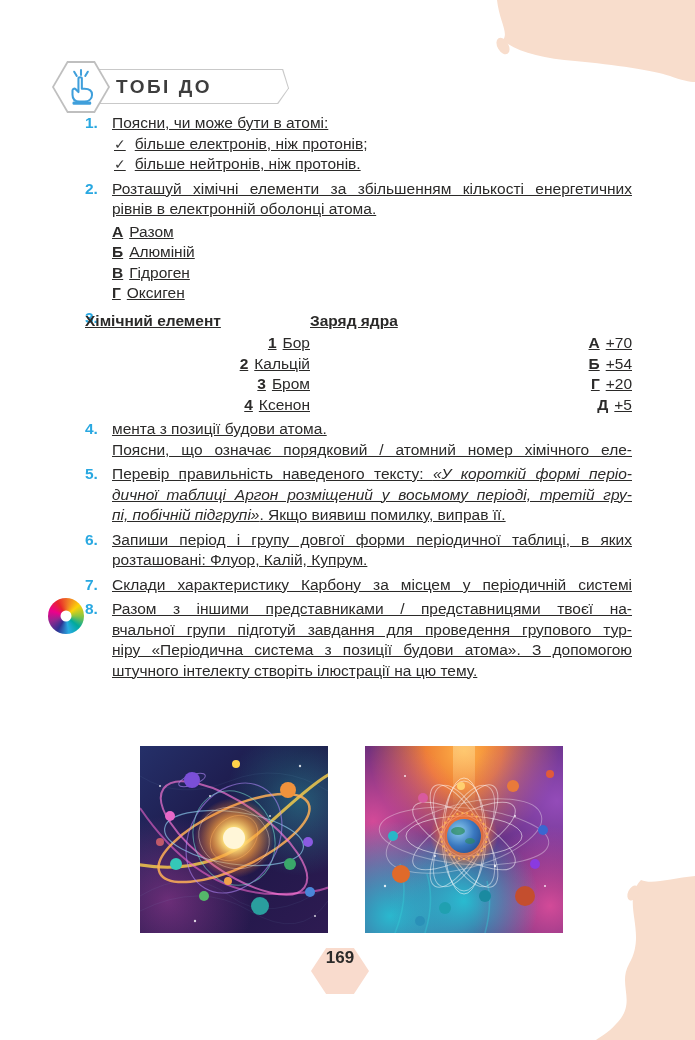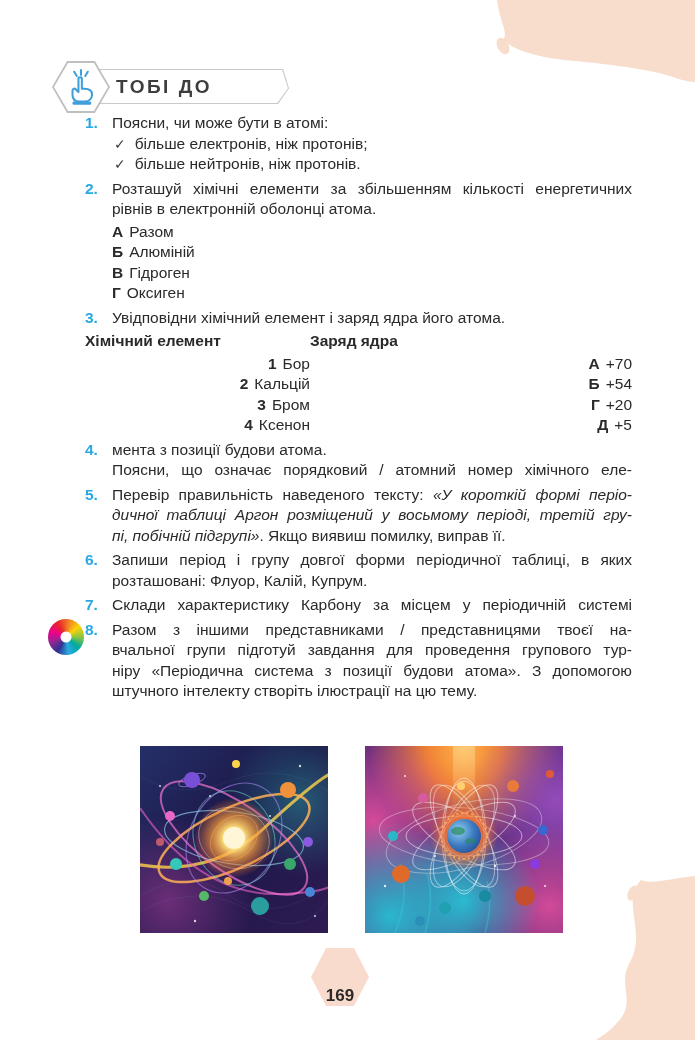--- a/index.html
+++ b/index.html
@@ -37,21 +37,21 @@
   .hex-inner {
     position:absolute; inset:2px; background:#ffffff;
     clip-path:polygon(26% 0, 74% 0, 100% 50%, 74% 100%, 26% 100%, 0 50%);
     display:flex; align-items:center; justify-content:center;
   }
 
   
   .content { position:absolute; left:85px; top:113px; width:547px; z-index:2; }
   .q { display:flex; margin-bottom:4px; position:relative; }
   .qnum { width:27px; flex-shrink:0; font-weight:bold; color:#29a8e1; line-height:20.5px; }
-  .qbody { width:520px; }
+  .qbody { width:520px;text-decoration:underline; }
   .ln { line-height:20.5px; white-space:nowrap; }
   .j  { text-align:justify; text-align-last:justify; }
   .it { font-style:italic; }
   .check { padding-left:2px; }
   .check .mark { color:#3a3a3a; margin-right:9px; font-size:14px; }
   .opts { margin-top:2px; }
   .opt b { margin-right:6px; }
 
   .match { display:flex; margin-left:-27px; margin-top:3px; }
   .mcol-left  { width:225px; }
@@ -70,24 +70,24 @@
     position:absolute; left:50%; top:50%; width:11px; height:11px;
     transform:translate(-50%,-50%); border-radius:50%; background:#ffffff;
   }
 
   
   .art-row { position:absolute; left:140px; top:746px; display:flex; gap:37px; z-index:2; }
   .art { display:block; }
 
   
   .page-badge {
-    position:absolute; left:311px; top:948px; width:58px; height:58px; z-index:2;
+    position:absolute; left:311px; top:948px; width:58px; height:46px; z-index:2;
     background:#f9dbcd;
     clip-path:polygon(26% 0, 74% 0, 100% 50%, 74% 100%, 26% 100%, 0 50%);
-    display:flex; align-items:flex-end; justify-content:center;
+    display:flex; align-items:flex-start; justify-content:center;
     font-weight:bold; font-size:17px; color:#2b2a29;
   }
 </style>
 </head>
 <body>
 
 <div class="page">
 
   <svg class="blob-svg" viewBox="0 0 695 1040">
     <path fill="#f8ddcc" d="M497,0 C499,20 509,33 503,40 C516,52 542,58 575,61 C616,65 652,70 670,76 C681,80 690,82 695,82 L695,0 Z"></path>
@@ -140,21 +140,20 @@
           <div class="ln opt"><b>Б</b><span>Алюміній</span></div>
           <div class="ln opt"><b>В</b><span>Гідроген</span></div>
           <div class="ln opt"><b>Г</b><span>Оксиген</span></div>
         </div>
       </div>
     </div>
 
     <div class="q">
       <span class="qnum">3.</span>
       <div class="qbody">
-        <div class="ln">Увідповідни хімічний елемент і заряд ядра його атома.</div>
         <div class="match">
           <div class="mcol-left">
             <div class="mhead">Хімічний елемент</div>
             <div class="mrows">
               <div class="mrow"><b>1</b><span>Бор</span></div>
               <div class="mrow"><b>2</b><span>Кальцій</span></div>
               <div class="mrow"><b>3</b><span>Бром</span></div>
               <div class="mrow"><b>4</b><span>Ксенон</span></div>
             </div>
           </div>

